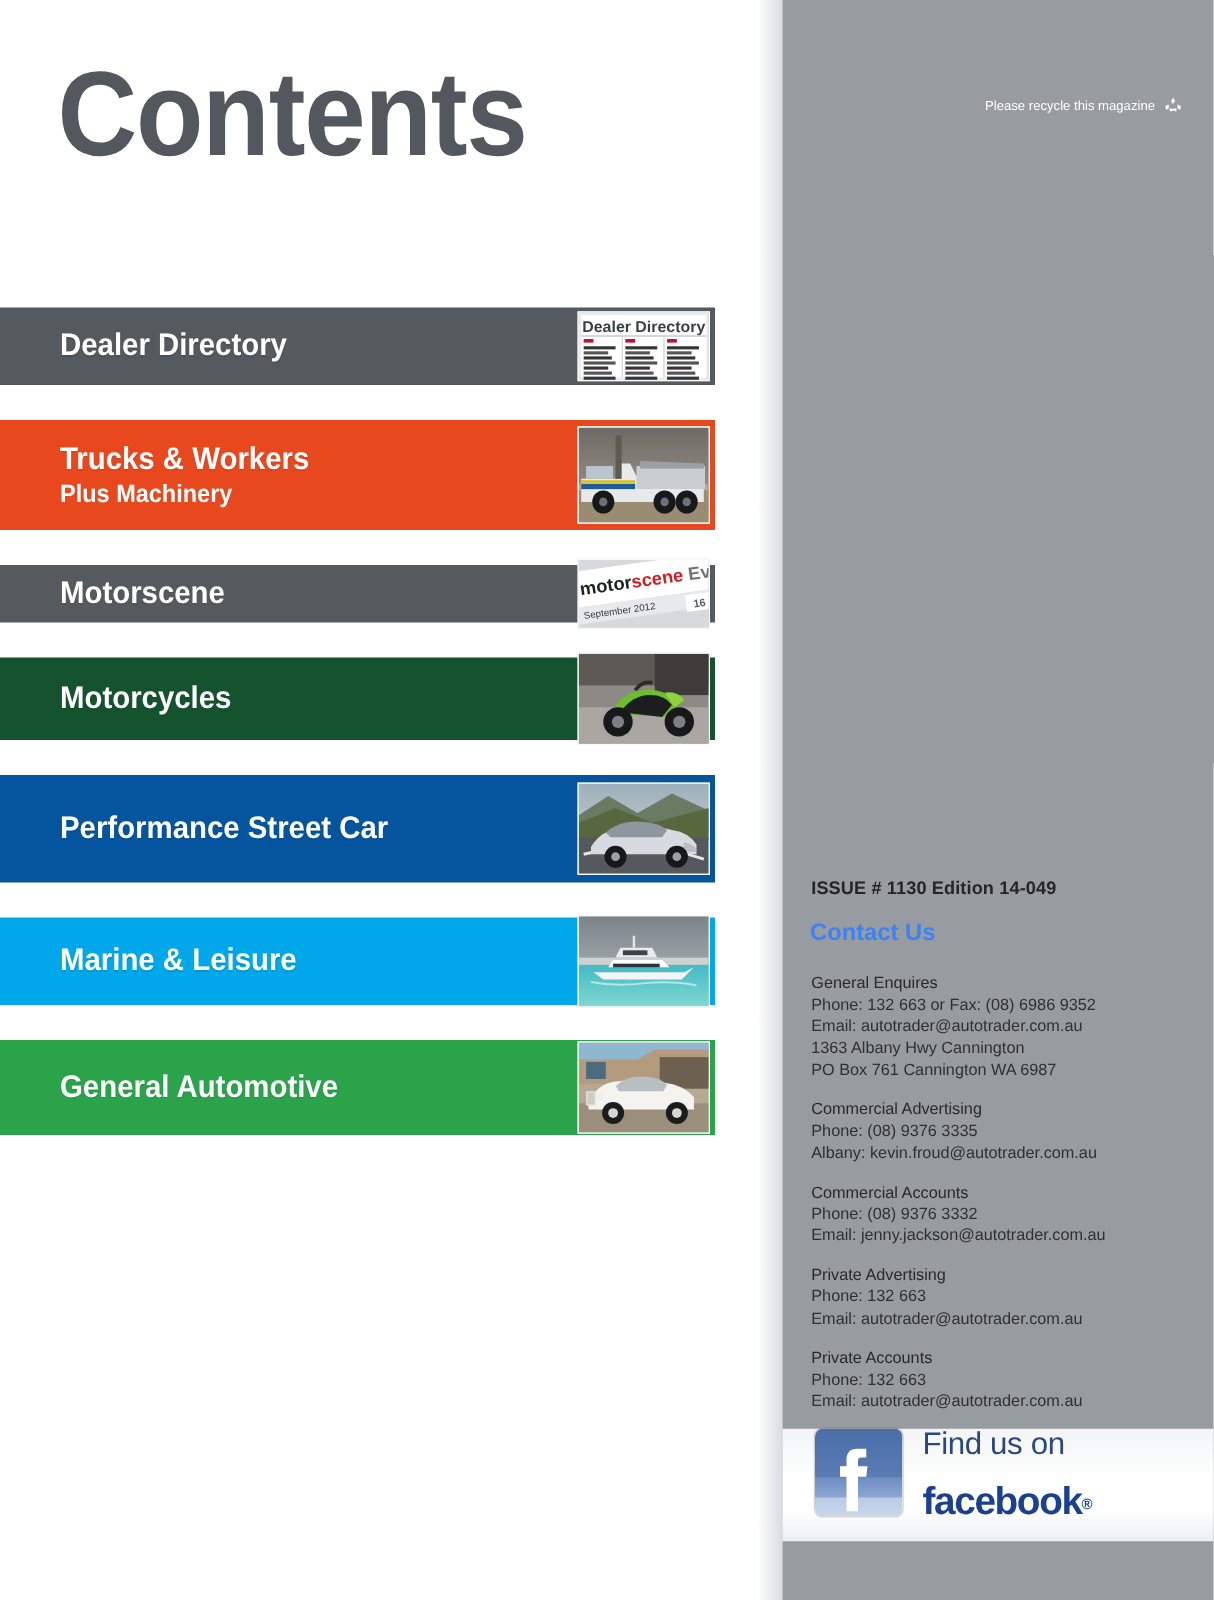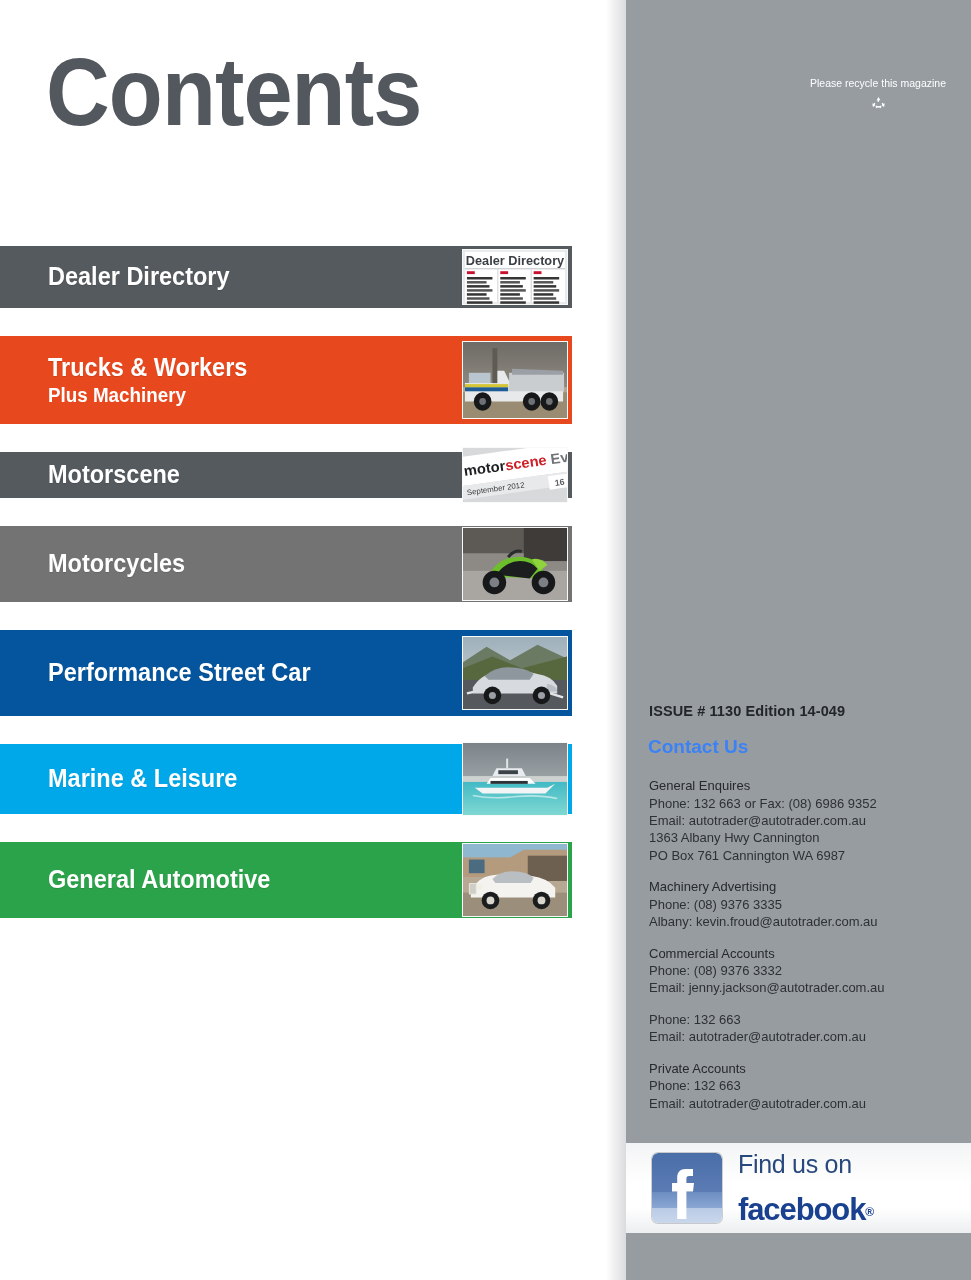--- a/index.html
+++ b/index.html
@@ -123,21 +123,20 @@
   #recycle-note {
     position: absolute;
     right: 25px;
     top: 77px;
     display: flex;
     align-items: center;
     gap: 7px;
     color: #ffffff;
     font-size: 10.5px;
     white-space: nowrap;
-    flex-direction: column;
   }
   #recycle-note .recycle-icon { width: 15px; height: 15px; display:block; }
 
   #issue-line {
     position: absolute;
     left: 649px;
     top: 703px;
     font-family: "Liberation Sans Narrow", "Liberation Sans", sans-serif;
     font-weight: bold;
     font-size: 14.5px;
@@ -182,21 +181,20 @@
 
   
   #facebook-banner {
     position: absolute;
     left: 626px;
     top: 1143px;
     width: 345px;
     height: 90px;
     background: linear-gradient(to bottom, #f3f4f5 0%, #ffffff 45%, #ffffff 72%, #eceef0 100%);
     display: flex;
-    align-items: center;
   }
   #fb-icon {
     width: 70px; height: 70px;
     margin-left: 26px;
     border-radius: 6px;
     overflow: hidden;
     flex: 0 0 auto;
     box-shadow: 0 0 0 1px rgba(0,0,0,0.18);
   }
   #fb-text {
@@ -313,21 +311,21 @@
                 <text x="2" y="22" font-family="Liberation Sans, sans-serif" font-weight="bold" font-size="15" fill="#1d1f21">motor<tspan fill="#cf2027">scene</tspan> <tspan fill="#6f7377">Eve</tspan></text>
                 <rect x="-12" y="32" width="132" height="14" fill="#e7e9ea"></rect>
                 <text x="2" y="42" font-family="Liberation Sans, sans-serif" font-size="8" fill="#3a3d41">September 2012</text>
                 <rect x="86" y="34" width="22" height="14" fill="#ffffff"></rect>
                 <text x="97" y="45" text-anchor="middle" font-family="Liberation Sans, sans-serif" font-weight="bold" font-size="9" fill="#5d6165">16</text>
               </g>
             </svg>
           </div>
         </div>
       </div>
-      <div class="content-row" style="background: #737373; height: 76px; text-align: right;">
+      <div class="content-row" style="background: #14532d; height: 66px; text-align: right;">
         <div class="row-label-wrap">
           <div class="row-title">Motorcycles</div>
         </div>
         <div class="row-thumb tall">
           <div class="thumb-canvas">
             <svg class="tn-svg" viewBox="0 0 106 74" preserveAspectRatio="none" aria-hidden="true">
               <rect width="106" height="74" fill="#8d8a85"></rect>
               <rect width="106" height="26" fill="#5d5a56"></rect>
               <rect x="62" y="0" width="44" height="34" fill="#3f3b38"></rect>
               <rect y="44" width="106" height="30" fill="#a9a6a1"></rect>
@@ -455,30 +453,31 @@
 <div id="contact-heading">Contact Us</div>
 <div id="contact-blocks">
     <div class="contact-block">
       <div class="cb-title">General Enquires</div>
       <div class="cb-line">Phone: 132 663 or Fax: (08) 6986 9352</div>
       <div class="cb-line">Email: autotrader@autotrader.com.au</div>
       <div class="cb-line">1363 Albany Hwy Cannington</div>
       <div class="cb-line">PO Box 761 Cannington WA 6987</div>
     </div>
     <div class="contact-block">
-      <div class="cb-title">Machinery Advertising</div>
+      <div class="cb-title">Commercial Advertising</div>
       <div class="cb-line">Phone: (08) 9376 3335</div>
       <div class="cb-line">Albany: kevin.froud@autotrader.com.au</div>
     </div>
     <div class="contact-block">
       <div class="cb-title">Commercial Accounts</div>
       <div class="cb-line">Phone: (08) 9376 3332</div>
       <div class="cb-line">Email: jenny.jackson@autotrader.com.au</div>
     </div>
     <div class="contact-block">
+      <div class="cb-title">Private Advertising</div>
       <div class="cb-line">Phone: 132 663</div>
       <div class="cb-line">Email: autotrader@autotrader.com.au</div>
     </div>
     <div class="contact-block">
       <div class="cb-title">Private Accounts</div>
       <div class="cb-line">Phone: 132 663</div>
       <div class="cb-line">Email: autotrader@autotrader.com.au</div>
     </div>
   </div>
 

